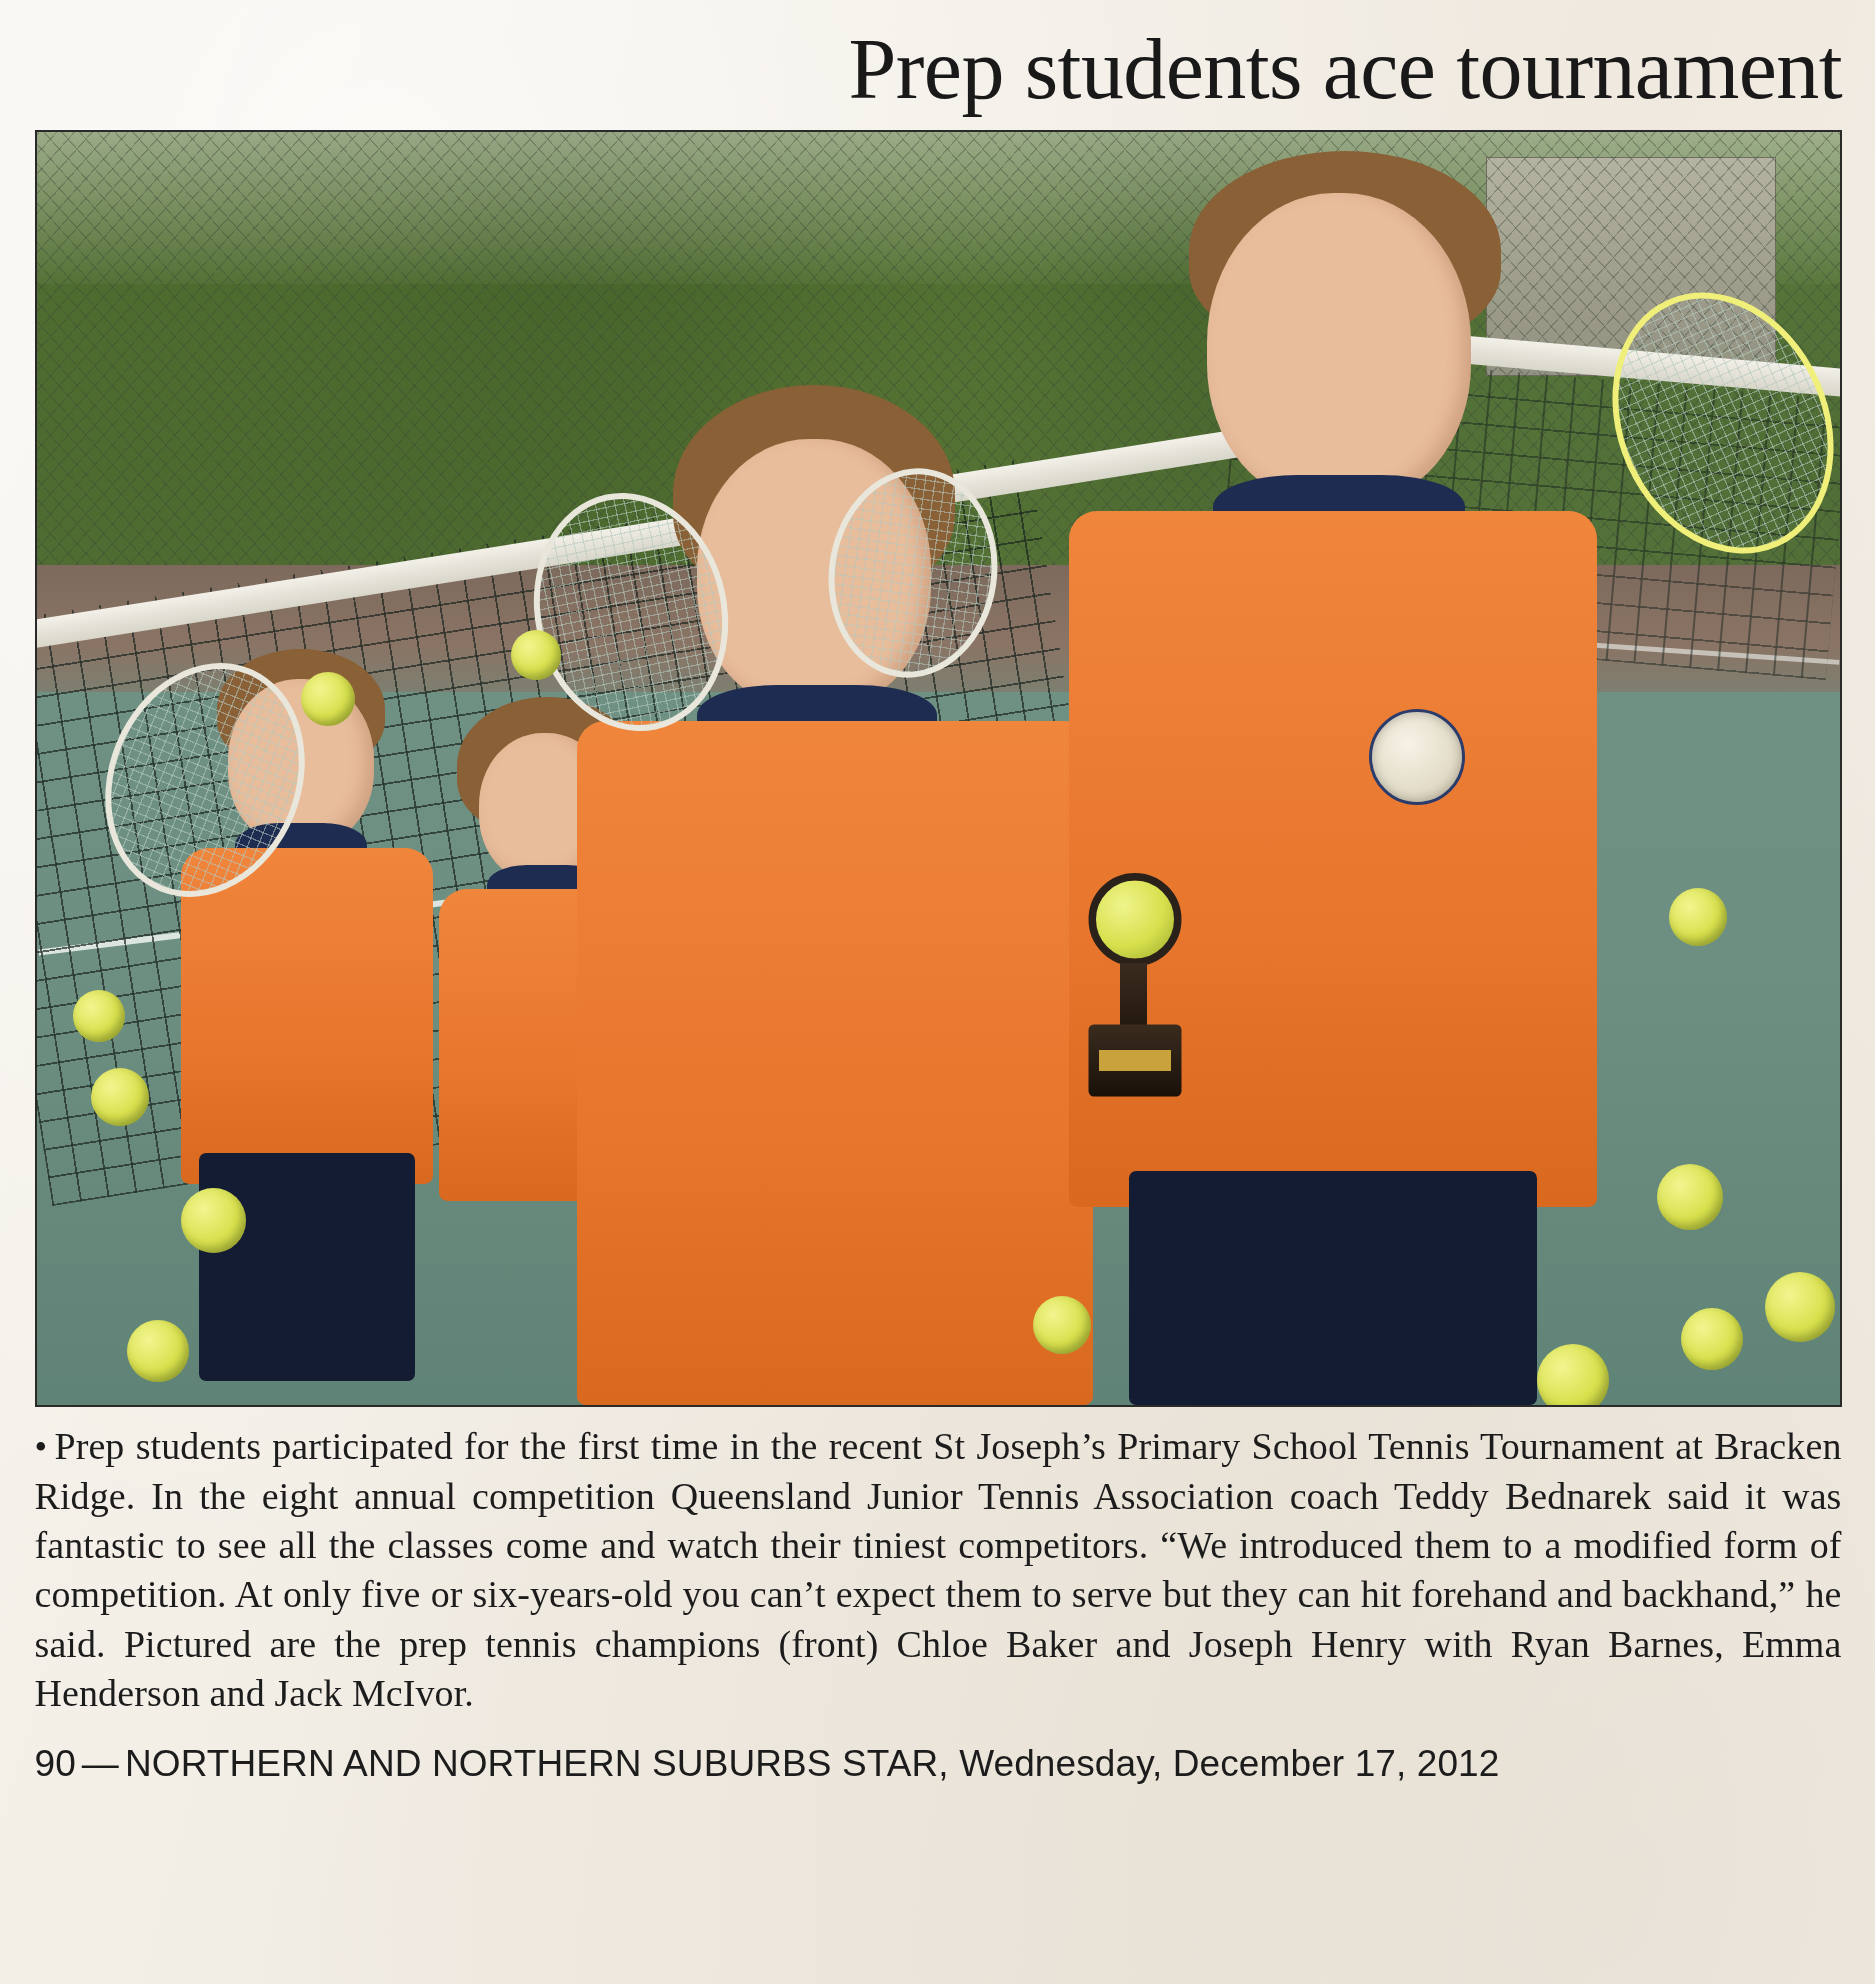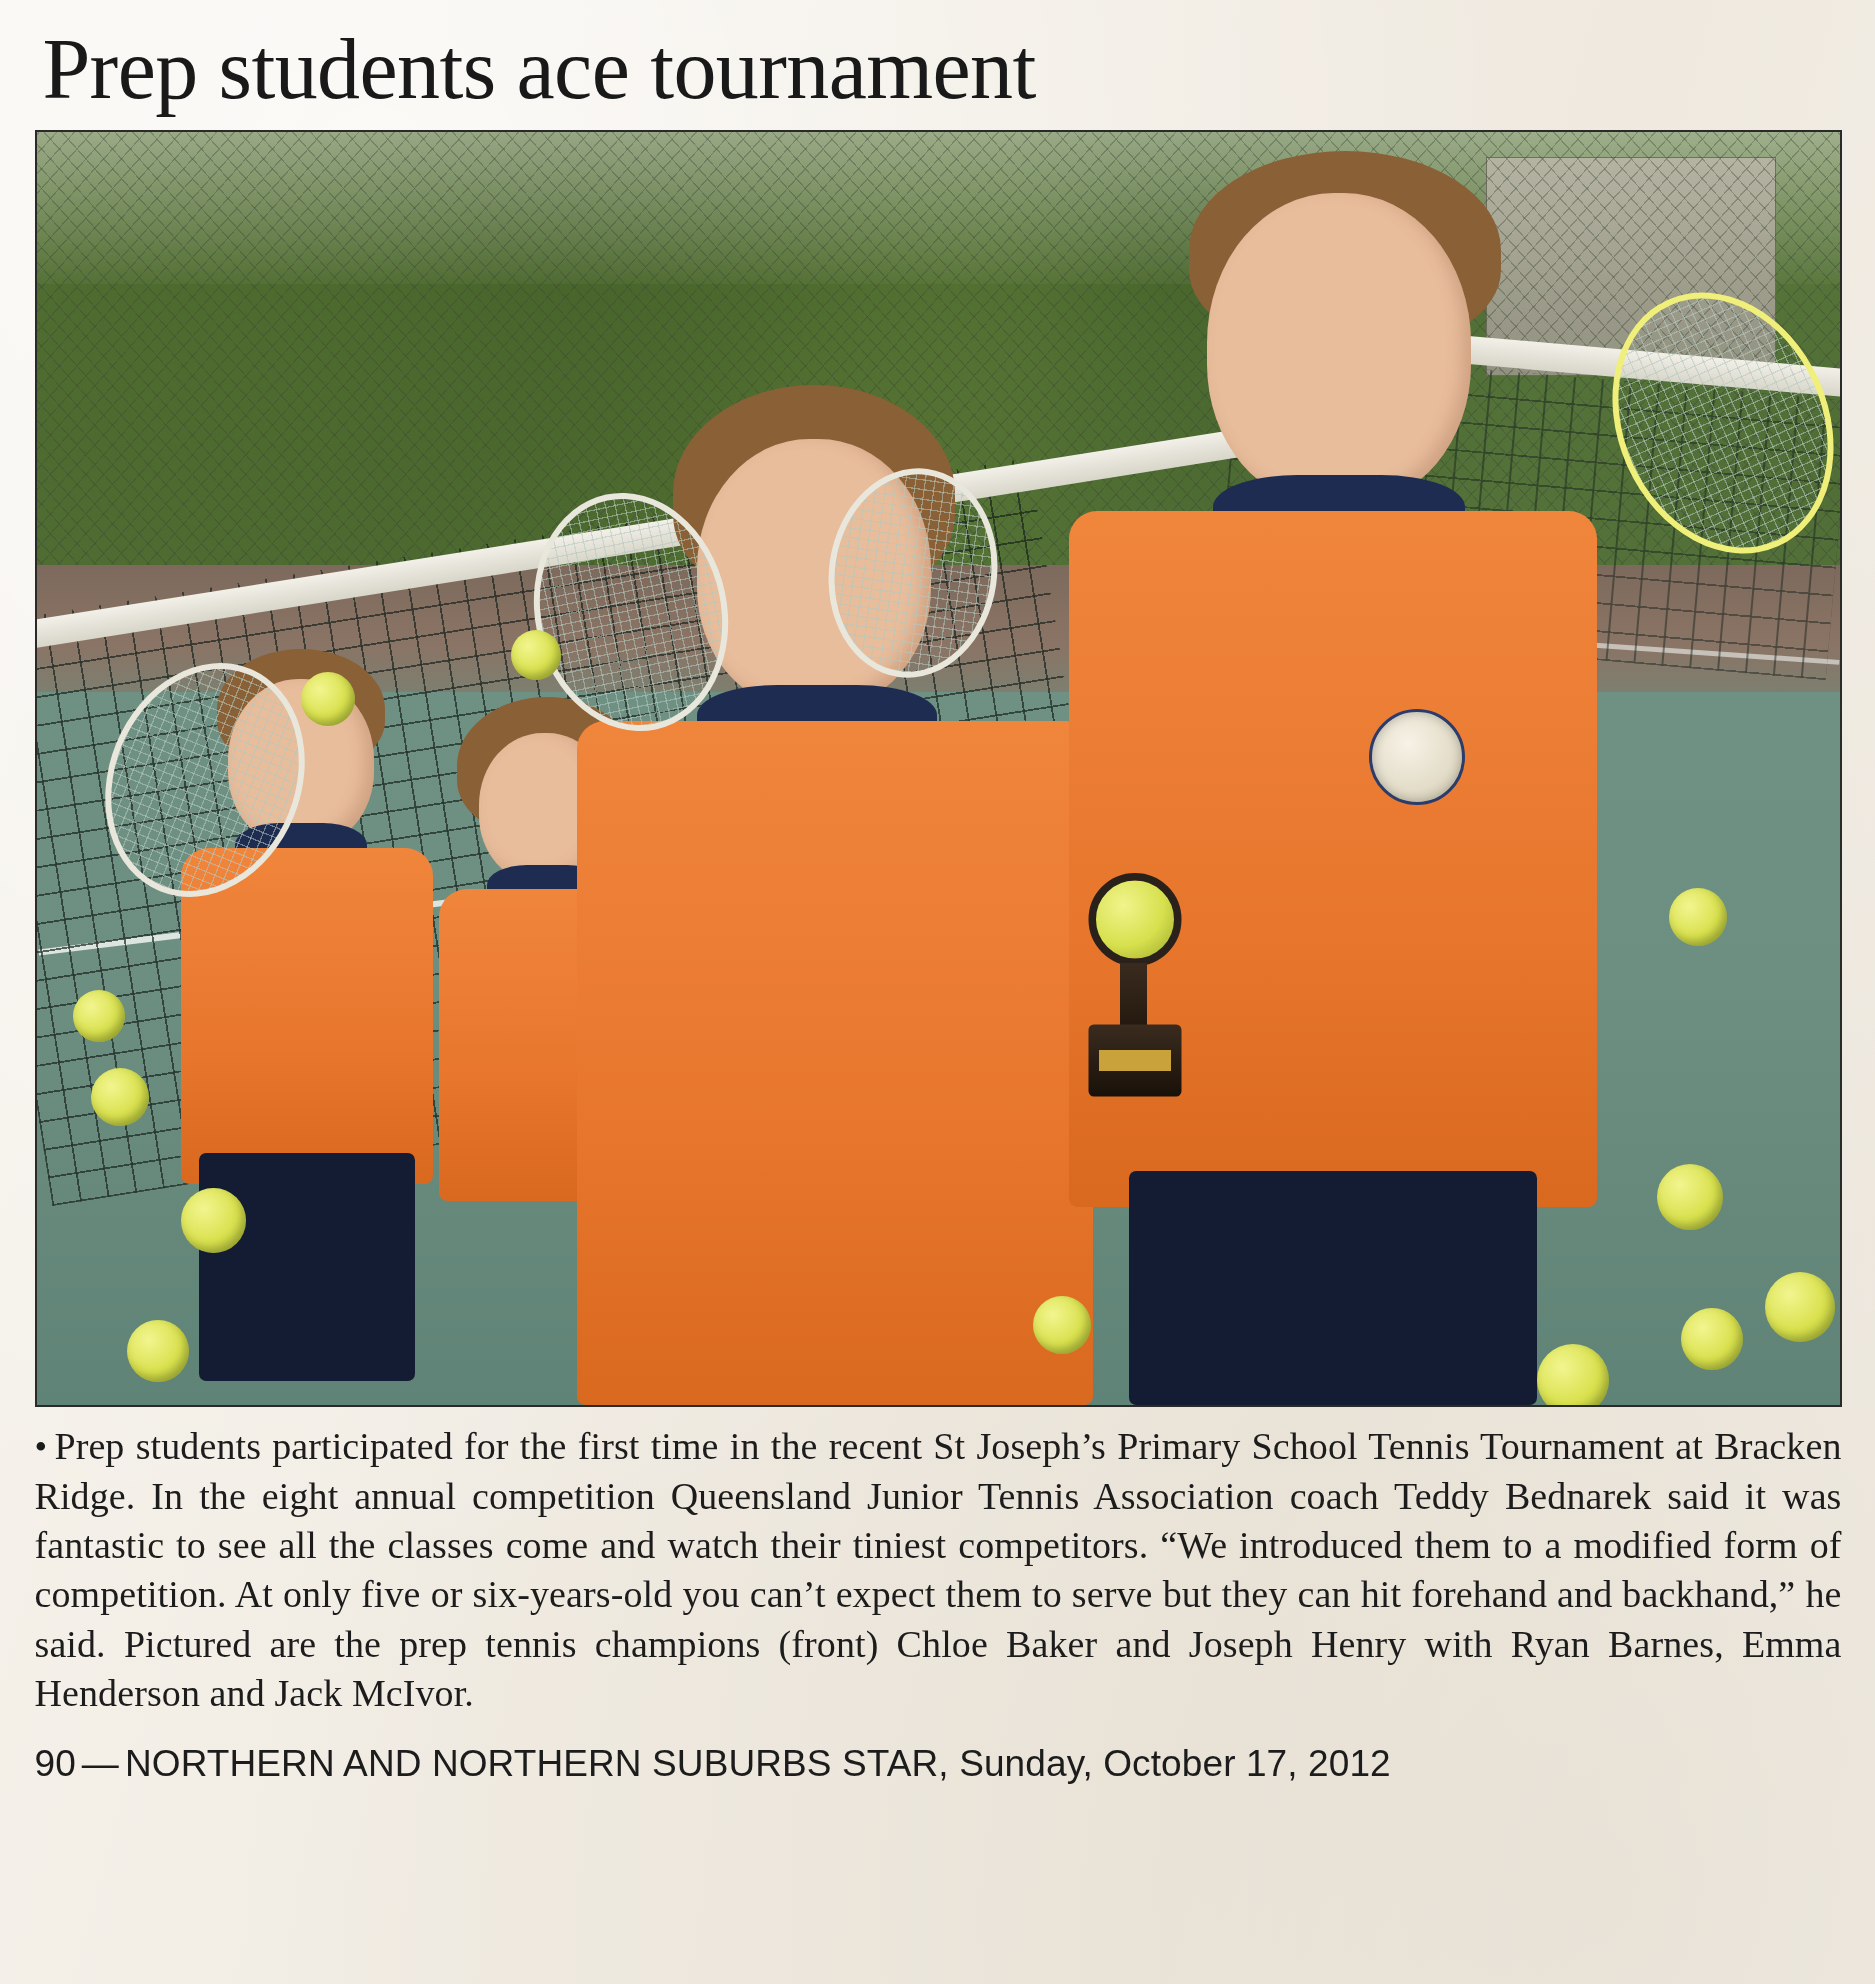--- a/index.html
+++ b/index.html
@@ -39,20 +39,21 @@
   
   .headline {
     font-family: "Liberation Serif", serif;
     font-size: 86px;
     line-height: 1.02;
     font-weight: 400;
     color: #191919;
     letter-spacing: -0.6px;
     margin: 10.8px 0 15.6px 8.4px;
     white-space: nowrap;
+    text-align: right;
   }
 
   
   .photo-frame {
     position: relative;
     width: 1807px;
     height: 1277px;
     margin: 0 auto;
     border: 2.4px solid #2a2a28;
     box-sizing: border-box;
@@ -351,18 +352,18 @@
         <div class="ball loose-ball" style="left:474px; top:498px;  width:50px; height:50px;"></div>
       </div>
     </div>
 
     <p class="caption">
       <span class="bullet">•</span><span>Prep students participated for the first time in the recent St Joseph’s Primary School Tennis Tournament at Bracken Ridge. In the eight annual competition Queensland Junior Tennis Association coach Teddy Bednarek said it was fantastic to see all the classes come and watch their tiniest competitors. “We introduced them to a modified form of competition. At only five or six-years-old you can’t expect them to serve but they can hit forehand and backhand,” he said. Pictured are the prep tennis champions (front) Chloe Baker and Joseph Henry with Ryan Barnes, Emma Henderson and Jack McIvor.</span>
     </p>
 
     <div class="footer">
       <span class="pg">90</span><span class="dash">—</span><span class="pub">NORTHERN AND NORTHERN SUBURBS STAR,</span>
-      <span class="date">Sunday, October 17, 2012</span>
+      <span class="date">Wednesday, December 17, 2012</span>
     </div>
 
   </div>
 </div>
 
 
 </body></html>

